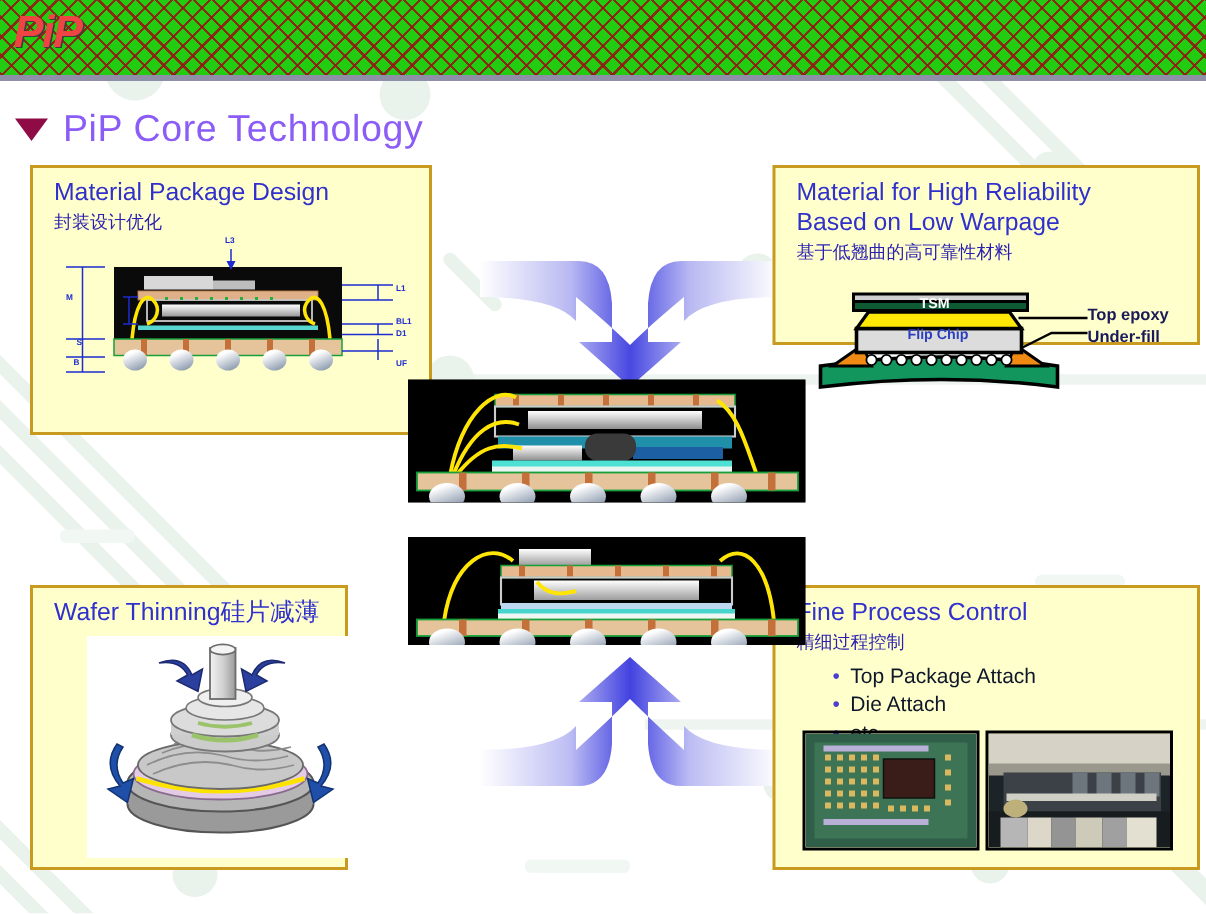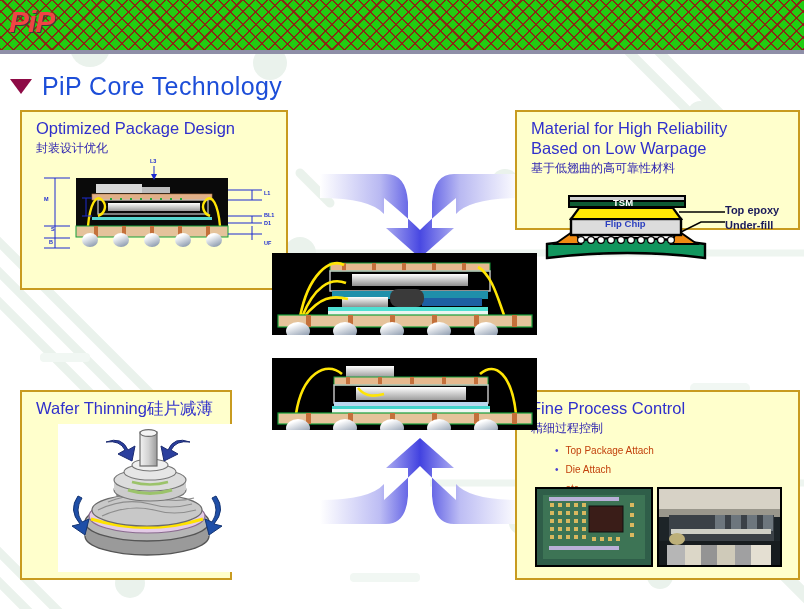--- a/index.html
+++ b/index.html
@@ -21,35 +21,35 @@
   #header-rule{position:absolute;left:0;top:50px;width:804px;height:4px;background:#8f8fa8;z-index:6;}
   #header-title{
     position:absolute;left:9px;top:6px;z-index:7;
     font-weight:bold;font-size:30px;line-height:32px;color:#ef4444;
     font-style:italic;letter-spacing:-1px;
     text-shadow:1px 1px 0 #3a3a3a;
   }
   
   #slide-title-row{position:absolute;left:10px;top:72px;z-index:7;display:flex;align-items:center;gap:10px;}
   .tri-bullet{width:0;height:0;border-left:11px solid transparent;border-right:11px solid transparent;border-top:15px solid #8e0b46;}
-  #slide-title{font-size:25px;color:#1d4ed8;letter-spacing:.4px;}
+  #slide-title{font-size:25px;color:#8b5cf6;letter-spacing:.4px;}
   
   .ybox{
     position:absolute;z-index:4;
     background:#ffffcc;border:2px solid #c89b20;box-sizing:border-box;
   }
   #box-opt{left:20px;top:110px;width:268px;height:180px;}
   #box-mat{left:515px;top:110px;width:285px;height:120px;}
   #box-waf{left:20px;top:390px;width:212px;height:190px;}
   #box-fine{left:515px;top:390px;width:285px;height:190px;}
   .box-head{color:#3030cc;font-size:16.5px;line-height:20px;white-space:nowrap;}
   .box-head.cn{color:#2a1fb0;font-size:12px;}
   .bx-txt{position:absolute;left:14px;top:6px;}
   .bullets{margin:3px 0 0 24px;padding:0;list-style:none;}
-  .bullets li{color:#c2410c;font-size:10px;line-height:19px;white-space:nowrap;}
+  .bullets li{color:#0f172a;font-size:14px;line-height:19px;white-space:nowrap;}
   .bullets li:before{content:"\2022";color:#4a3fcf;margin-right:7px;}
   
   .pkgart{position:absolute;overflow:hidden;background:#000000;}
   
   #center-top{left:272px;top:253px;width:265px;height:82px;z-index:6;}
   #center-bot{left:272px;top:358px;width:265px;height:72px;z-index:6;}
   
   .arrow-wrap{position:absolute;z-index:3;}
   #arrow-down{left:320px;top:168px;width:200px;height:90px;}
   #arrow-up{left:320px;top:435px;width:200px;height:95px;}
@@ -107,21 +107,21 @@
 <div id="header-rule"></div>
 <div id="header-title">PiP</div>
 
 <div id="slide-title-row">
   <span class="tri-bullet"></span>
   <span id="slide-title">PiP Core Technology</span>
 </div>
 
 <div class="ybox" id="box-opt">
   <div class="bx-txt">
-    <div class="box-head">Optimized Package Design</div>
+    <div class="box-head">Material Package Design</div>
     <div class="box-head cn">封装设计优化</div>
   </div>
 
   <div style="position:absolute;left:8px;top:48px;width:248px;height:115px;">
     <svg width="248" height="115" viewBox="0 0 248 115" xmlns="http://www.w3.org/2000/svg">
 
       <rect x="46" y="18" width="152" height="50" fill="#0a0a0a"></rect>
 
       <rect x="62" y="34" width="120" height="6" fill="#e0b089" stroke="#b97a46" stroke-width=".6"></rect>
       <rect x="66" y="24" width="46" height="9" fill="#d8d8d8"></rect>

